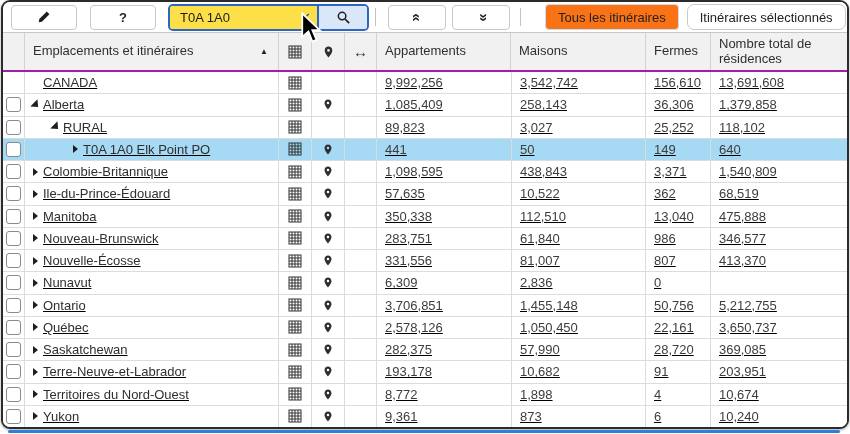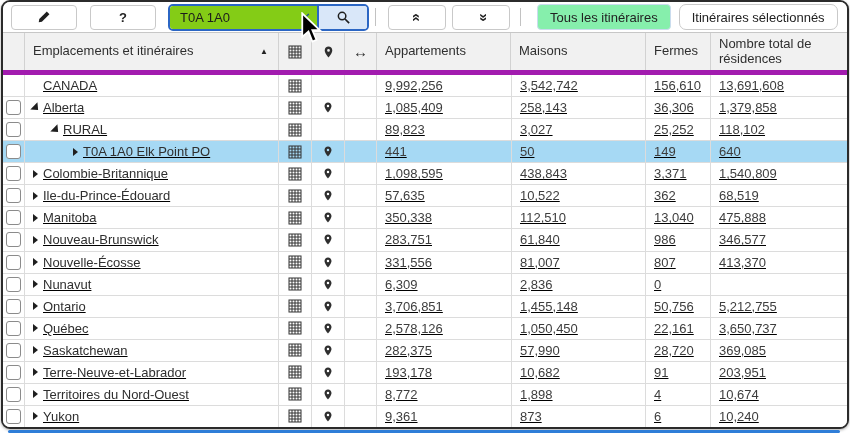--- a/index.html
+++ b/index.html
@@ -6,36 +6,36 @@
   .stage{position:relative;width:850px;height:434px;}
   .frame{position:absolute;left:1px;top:0;width:844px;height:425px;border:2px solid #2b2b2b;border-radius:9px;background:#fff;overflow:hidden;box-shadow:0 1px 3px rgba(0,0,0,.35);}
   .bottom-bar{position:absolute;left:8px;right:10px;bottom:1px;height:3px;background:#2f7ed8;border-radius:2px;}
 
   
   .toolbar{position:relative;height:30px;background:#fff;border-bottom:1px solid #c7c7c7;display:flex;align-items:center;}
   .tbtn{box-sizing:border-box;height:25px;margin-top:0;background:#fff;border:1px solid #c9c9c9;border-radius:4px;display:flex;align-items:center;justify-content:center;font-size:13px;color:#222;cursor:pointer;padding:0;}
   .btn-edit{width:66px;margin-left:8px;}
   .btn-help{width:66px;margin-left:13px;font-weight:bold;}
   .search-group{box-sizing:border-box;height:27px;margin-left:12px;display:flex;align-items:stretch;border:2px solid #2b66c4;border-radius:5px;overflow:hidden;}
-  .search-field{width:131px;background:#84cc16;display:flex;align-items:center;padding:0 6px 0 10px;font-size:13px;color:#1c1c1c;}
+  .search-field{width:131px;background:#fde047;display:flex;align-items:center;padding:0 6px 0 10px;font-size:13px;color:#1c1c1c;}
   .search-field .val{flex:1;}
   .clear-x{color:#174a9c;font-weight:bold;font-size:13px;cursor:pointer;}
   .search-btn{width:50px;background:#d9e7f9;border:none;border-left:2px solid #2b66c4;display:flex;align-items:center;justify-content:center;cursor:pointer;}
   .vdivider{width:1px;height:18px;background:#c2c2c2;margin:0 6px;}
   .chev{width:58px;margin-left:6px;}
   .chev span{display:inline-block;font-size:15px;font-weight:bold;color:#222;line-height:1;}
   .chev-up span{transform:rotate(90deg);}
   .chev-down span{transform:rotate(-90deg);}
   .tab{box-sizing:border-box;height:26px;border-radius:4px;border:1px solid transparent;display:flex;align-items:center;padding:0 12px;font-size:13px;color:#222;cursor:pointer;background:#fff;}
-  .tab.active{background:#86efac;border-color:#cadcee;margin-left:10px;}
+  .tab.active{background:#f97316;border-color:#cadcee;margin-left:18px;}
   .tab.inactive{border-color:#c9c9c9;margin-left:8px;border-radius:7px;}
 
   
   .gridwrap{position:absolute;left:0;right:0;top:31px;bottom:0;display:flex;flex-direction:column;}
-  .hrow{display:flex;height:37px;background:#f1f1f1;border-bottom:5px solid #a21caf;flex:none;}
+  .hrow{display:flex;height:37px;background:#f1f1f1;border-bottom:2px solid #a21caf;flex:none;}
   .hcell{box-sizing:border-box;border-right:1px solid #d2d2d2;display:flex;align-items:center;font-size:13px;color:#2f2f2f;padding:0 4px 0 8px;line-height:1.15;}
   .hcell.iconc{justify-content:center;padding:0;}
   .h-name{justify-content:space-between;}
   .sort-arrow{font-size:8px;color:#222;margin-right:6px;}
   .resize-glyph{font-size:15px;color:#333;}
 
   .gbody{flex:1;display:flex;flex-direction:column;}
   .row{flex:1;display:flex;background:#fff;border-bottom:1px solid #dcdcdc;cursor:pointer;text-decoration:underline;}
   .row:last-child{border-bottom:none;}
   .row.selected{background:#a6d9f4;}

